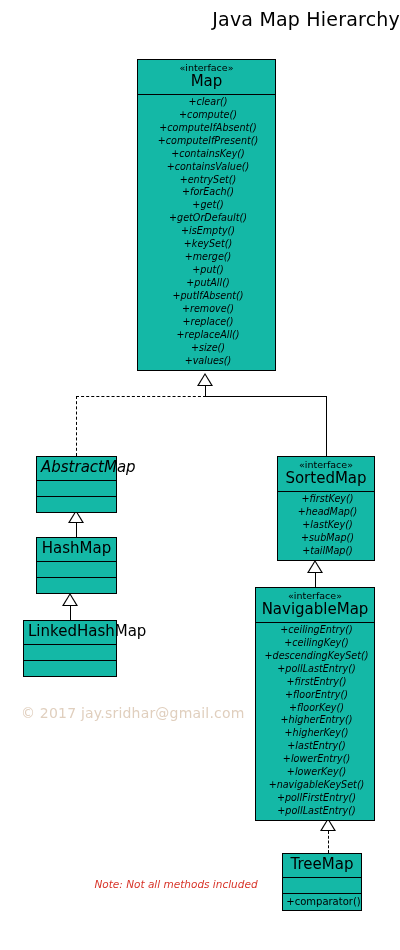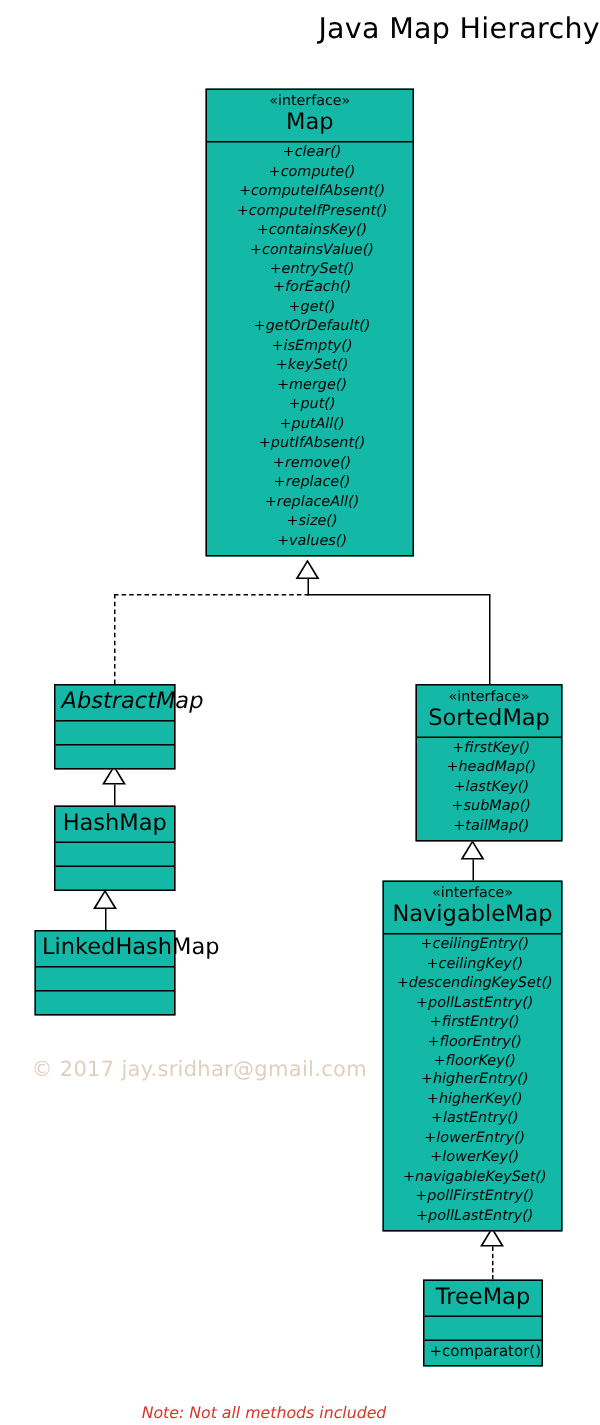--- a/index.html
+++ b/index.html
@@ -132,21 +132,21 @@
     top: 665px;
     font-size: 14px;
     color: #e0cfbe;
     letter-spacing: 0.2px;
     white-space: nowrap;
     margin-top: 40px;
   }
   #footer-note {
     position: absolute;
     left: 0;
-    top: 936px;
+    top: 878px;
     width: 352px;
     text-align: center;
     font-size: 10.5px;
     font-style: italic;
     color: #d8352a;
   }
 </style>
 </head>
 <body>
 

